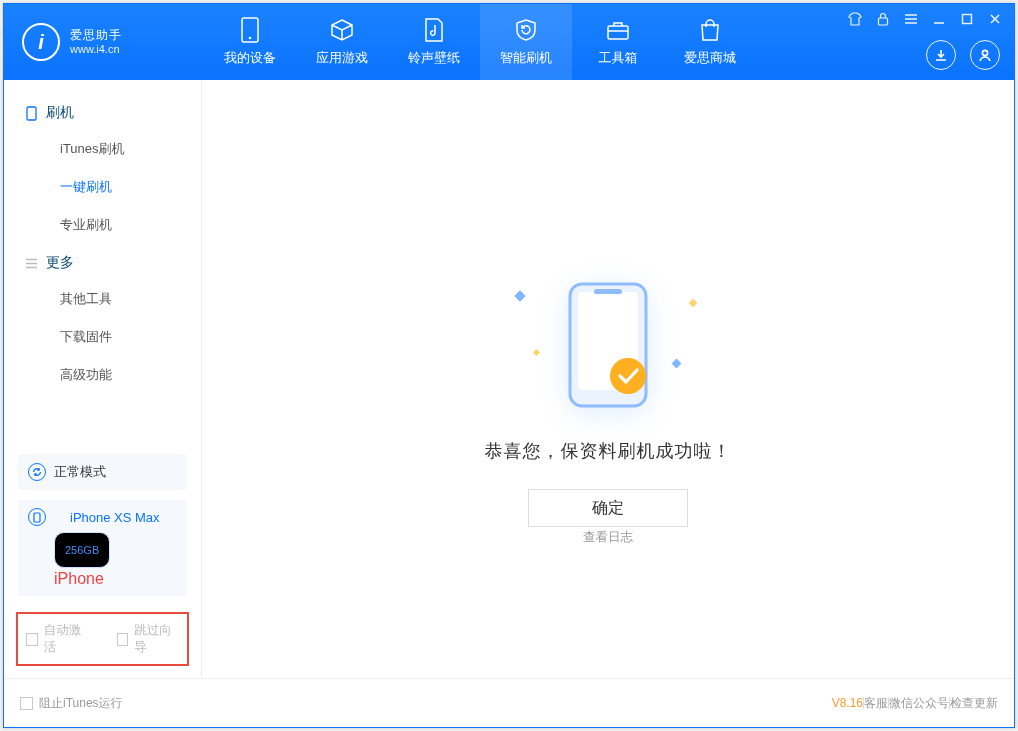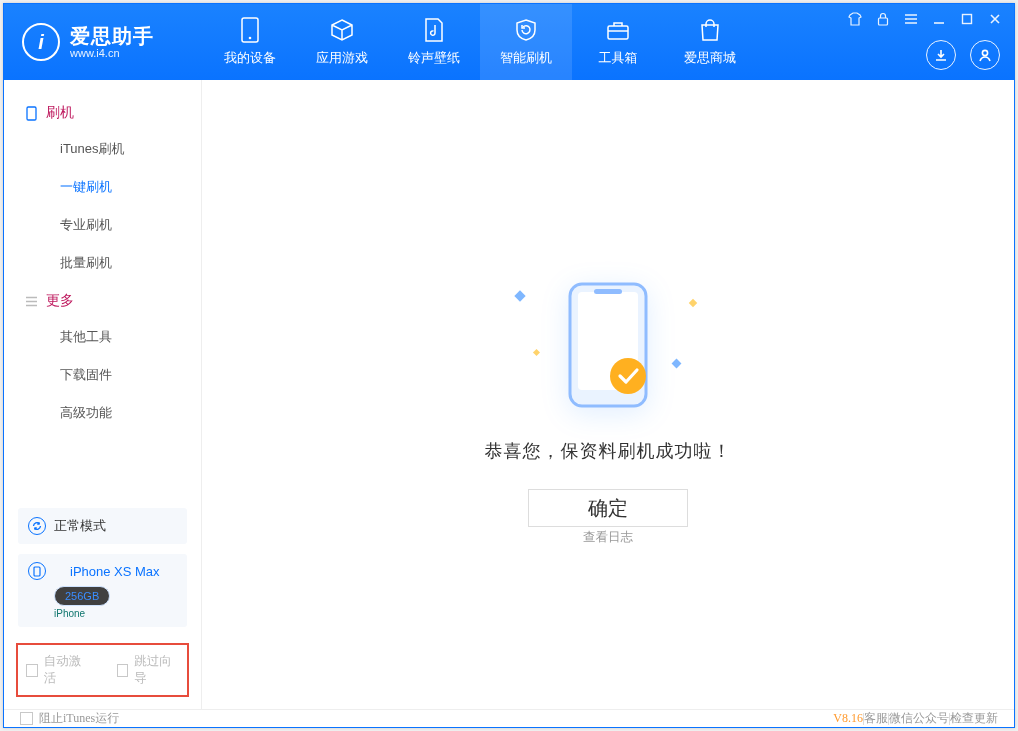--- a/index.html
+++ b/index.html
@@ -37,21 +37,21 @@
   padding-left: 18px;
   gap: 10px;
 }
 .brand-logo {
   width: 38px; height: 38px;
   border: 2.5px solid #fff; border-radius: 50%;
   display:flex;align-items:center;justify-content:center;
   font-weight:bold;font-size:20px;font-style:italic;
 }
 .brand-text { display:flex; flex-direction:column; line-height:1.1;}
-.brand-title { font-size:20px; font-weight:700; letter-spacing:1px;}
+.brand-title { font-size:12px; font-weight:400; letter-spacing:1px;}
 .brand-sub { font-size:11px; opacity:.9;}
 .navtabs { display:flex; align-items:stretch;}
 .navtab {
   width: 92px;
   display:flex; flex-direction:column; align-items:center; justify-content:center;
   gap:6px; cursor:pointer; font-size:13px;
 }
 .navtab.active { background: rgba(255,255,255,.12);}
 .navtab .ic { width:26px; height:26px; display:flex;align-items:center;justify-content:center;}
 .topbar-right {
@@ -71,21 +71,21 @@
 .body { flex:1; display:flex; min-height:0;}
 .sidebar {
   width: 198px;
   border-right:1px solid #eee;
   display:flex; flex-direction:column;
   padding-top: 14px;
 }
 .side-group-hdr {
   display:flex; align-items:center; gap:8px;
   padding: 10px 20px 8px 20px;
-  color:#be185d; font-size:14px;
+  color:#0c4a6e; font-size:14px;
 }
 .side-group-hdr .hdr-ic { width:14px; display:flex;align-items:center;justify-content:center;}
 .side-item {
   padding: 10px 10px 10px 56px;
   color:#555; font-size:13px; cursor:pointer;
 }
 .side-item.active { color:#0a73ff;}
 .side-spacer { flex:1;}
 .side-mode {
   margin: 0 14px 10px 14px;
@@ -101,24 +101,24 @@
 .side-device {
   margin: 0 14px 10px 14px;
   background:#f5f8fc;
   border-radius:3px;
   padding:8px 10px;
 }
 .dev-row1 { display:flex;align-items:center;gap:24px; color:#0a73ff; font-weight:500; font-size:13px;}
 .dev-ic{ width:18px;height:18px;border-radius:50%;border:1.5px solid #0a73ff; display:flex;align-items:center;justify-content:center;}
 .dev-badge {
   display:inline-block; margin:6px 0 2px 26px;
-  background:#404040; color:#3a8dff; border:1px solid #cfe3ff;
-  border-radius:10px; padding:3px 10px; font-size:11px;
-}
-.dev-sub { margin-left:26px; color:#0f766e; font-size:10px;}
+  background:#000000; color:#3a8dff; border:1px solid #cfe3ff;
+  border-radius:10px; padding:11px 10px; font-size:11px;
+}
+.dev-sub { margin-left:26px; color:#ef4444; font-size:16px;}
 .side-checks {
   margin: 6px 12px 12px 12px;
   border: 2px solid #e74c3c;
   padding: 8px 8px;
   display:flex; gap:28px; align-items:center;
   color:#bbb; font-size:12.5px;
 }
 .chk {
   display:flex;align-items:center;gap:6px;cursor:pointer;
 }
@@ -129,28 +129,28 @@
 .main { flex:1; position:relative; display:flex; flex-direction:column; align-items:center;}
 .main-illus { margin-top: 200px; position:relative;}
 .phone-svg { filter: drop-shadow(0 6px 14px rgba(10,115,255,.12));}
 .sparkle {
   position:absolute; background:#7fb7ff; transform:rotate(45deg);
 }
 .msg { margin-top: 26px; font-size:18px; color:#333; letter-spacing:1px;}
 .btn-ok {
   margin-top: 26px;
   width: 160px; height: 38px; border:1px solid #ddd; background:#fff;
-  color:#333; font-size:20px; cursor:pointer;
+  color:#333; font-size:16px; cursor:pointer;
 }
 .link-log { margin-top:2px; font-size:12.5px; color:#999; cursor:pointer;}
 
 .footer {
-  height: 18px; border-top:1px solid #eee;
+  height: 49px; border-top:1px solid #eee;
   display:flex; align-items:center; padding: 0 16px;
-  font-size:12px; color:#999;font-family:Liberation Serif, serif;
+  font-size:12px; color:#999;
 }
 .footer .chk { color:#999;}
 .footer-spacer{flex:1;}
 .footer-right { display:flex; align-items:center; }
 .f-divider { width:1px; height:12px; background:#ddd;}
 .f-link { cursor:pointer;}
 .f-version{ color:#ff9a2e;}
 </style>
 </head>
 <body>
@@ -281,21 +281,20 @@
         <span class="hdr-ic">
             <svg width="11" height="15" viewBox="0 0 11 15">
               <rect x="1" y="1" width="9" height="13" rx="1.2" fill="none" stroke="#0a73ff" stroke-width="1.3"></rect>
             </svg>
           </span>
         <span>刷机</span>
       </div>
       <div class="side-item">iTunes刷机</div>
       <div class="side-item active">一键刷机</div>
       <div class="side-item">专业刷机</div>
-      <div class="side-item">批量刷机</div>
 
       <div class="side-group-hdr">
         <span class="hdr-ic">
             <svg width="13" height="11" viewBox="0 0 13 11">
               <path d="M1 1.5 h11 M1 5.5 h11 M1 9.5 h11" stroke="#bbb" stroke-width="1.4"></path>
             </svg>
           </span>
         <span>更多</span>
       </div>
       <div class="side-item">其他工具</div>

